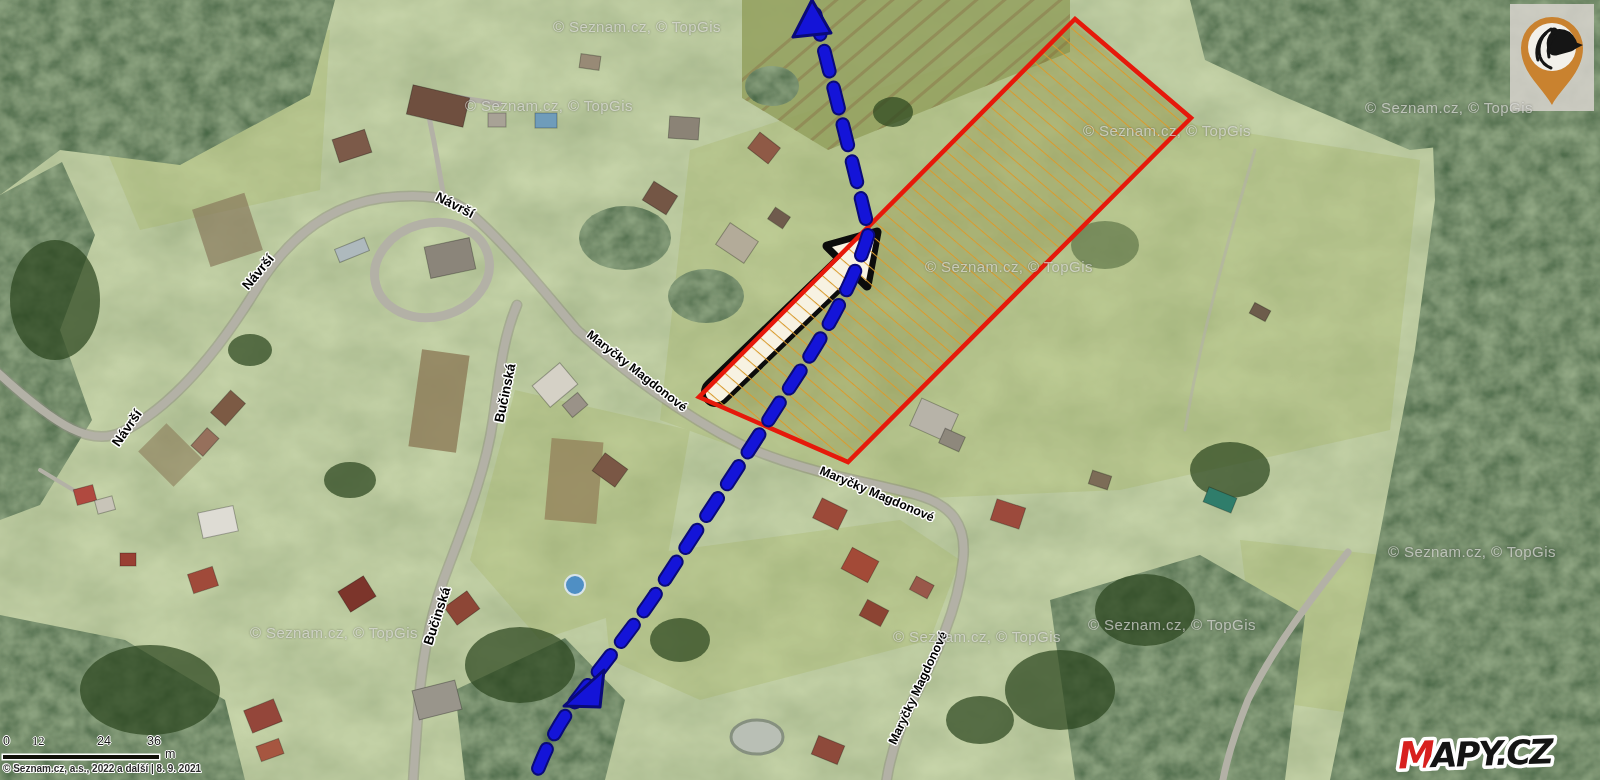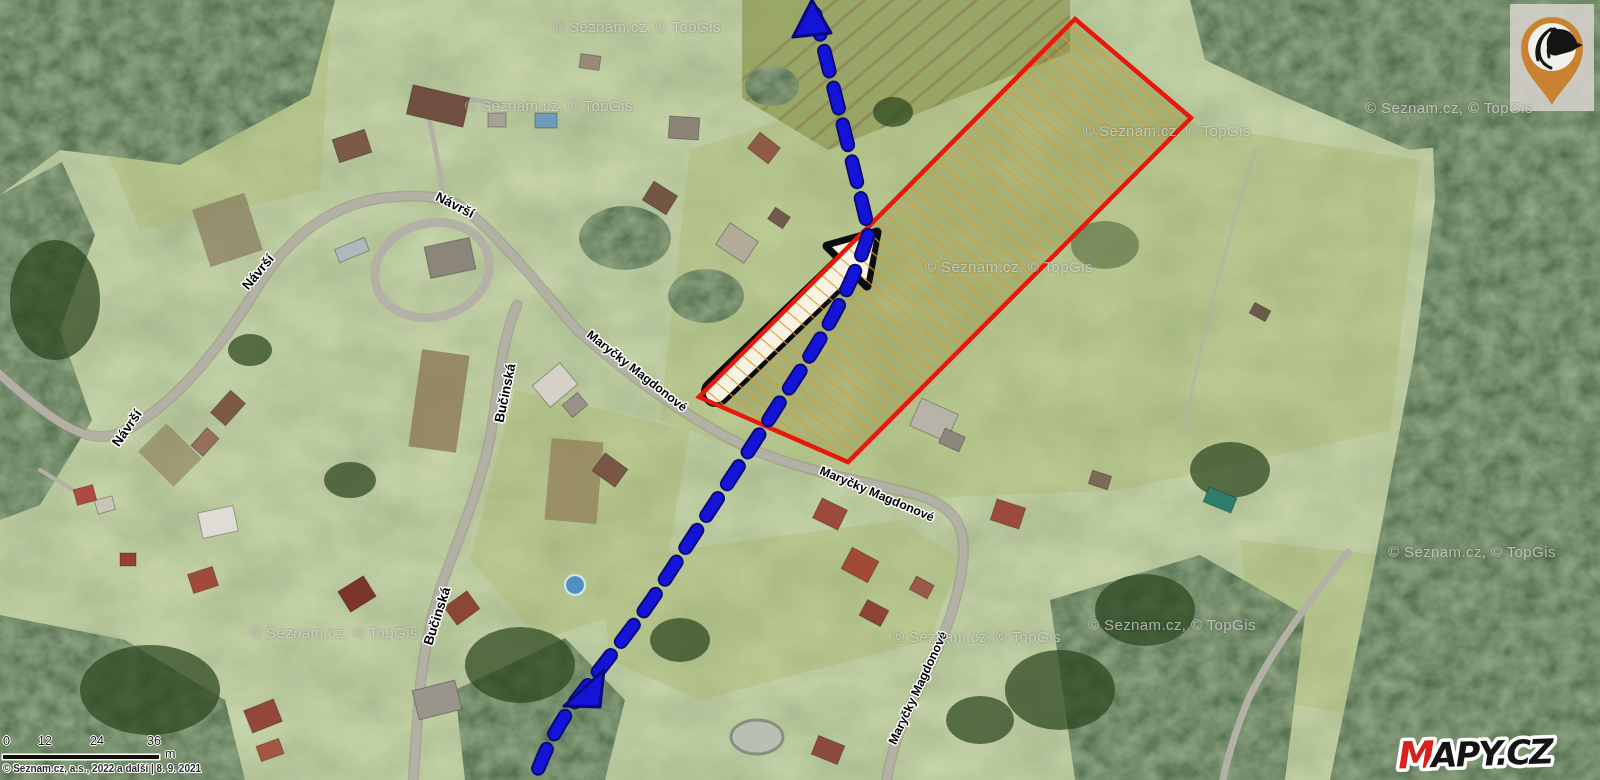--- a/index.html
+++ b/index.html
@@ -247,22 +247,22 @@
     <div class="watermark" style="left:1365px;top:99px;">© Seznam.cz, © TopGis</div>
     <div class="watermark" style="left:925px;top:258px;">© Seznam.cz, © TopGis</div>
     <div class="watermark" style="left:1388px;top:543px;">© Seznam.cz, © TopGis</div>
     <div class="watermark" style="left:250px;top:624px;">© Seznam.cz, © TopGis</div>
     <div class="watermark" style="left:893px;top:628px;">© Seznam.cz, © TopGis</div>
     <div class="watermark" style="left:1088px;top:616px;">© Seznam.cz, © TopGis</div>
   </div>
 
   <div class="scalebar">
     <span class="tick" style="left:1px;">0</span>
-    <span class="tick" style="left:36px;">12</span>
-    <span class="tick" style="left:88px;">24</span>
+    <span class="tick" style="left:30px;font-family:Liberation Serif, serif;">12</span>
+    <span class="tick" style="left:95px;">24</span>
     <span class="tick" style="left:145px;">36</span>
     <div class="bar"></div>
     <span class="unit">m</span>
   </div>
 
   <div class="attribution">© Seznam.cz, a.s., 2022 a další | 8. 9. 2021</div>
 
 </div>
 
 </body></html>

